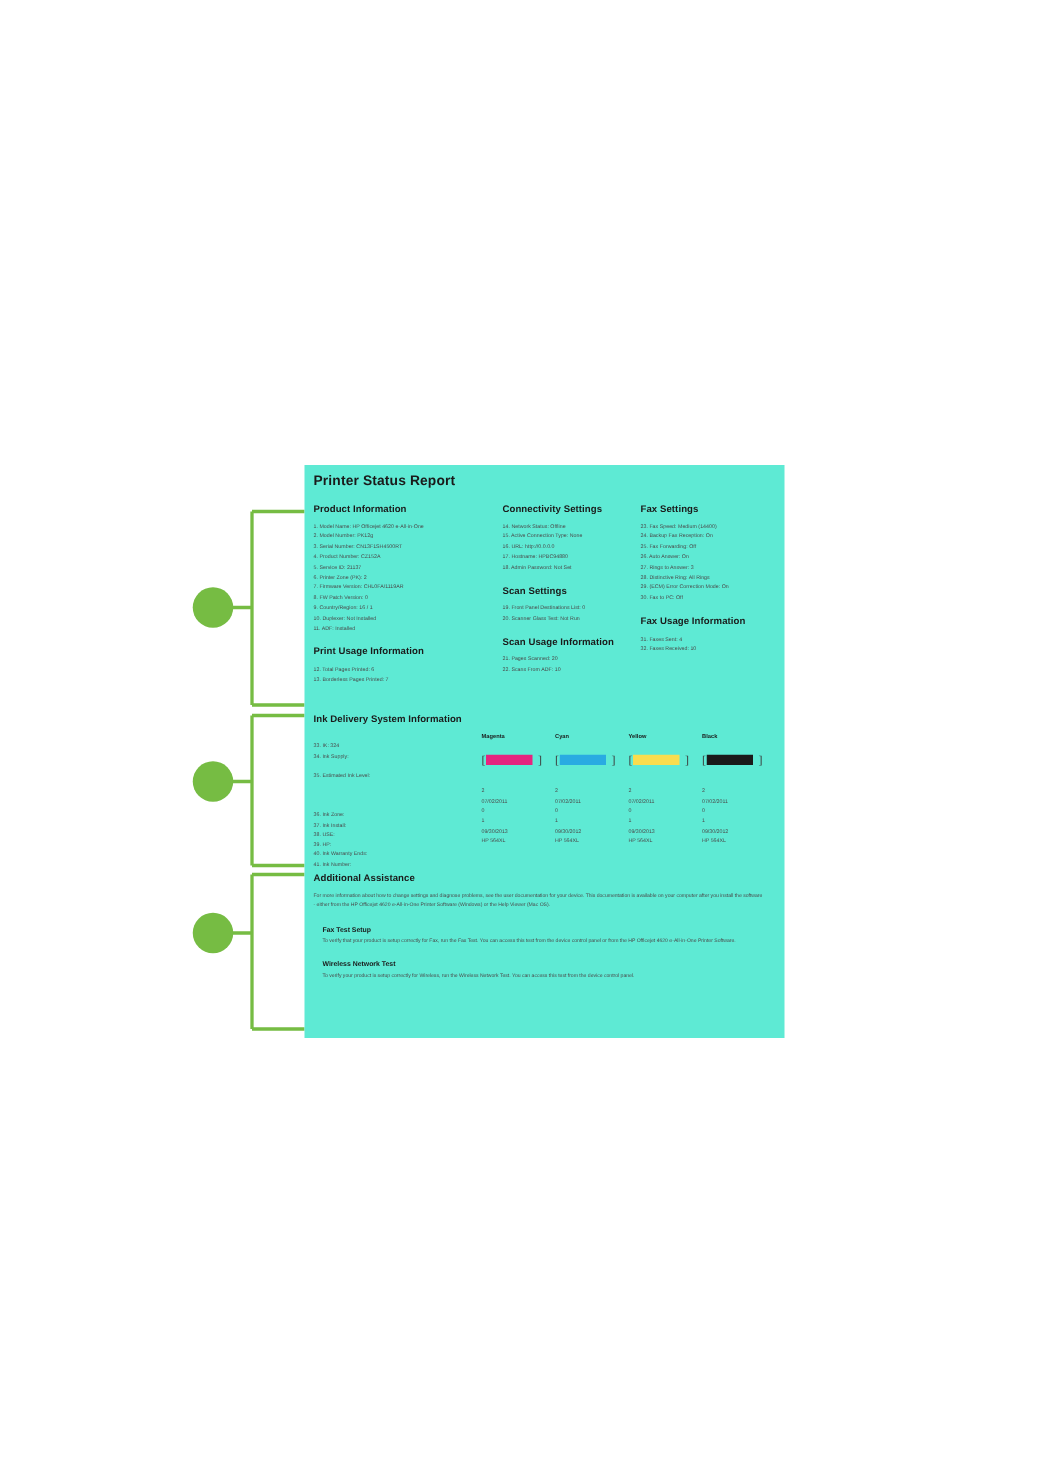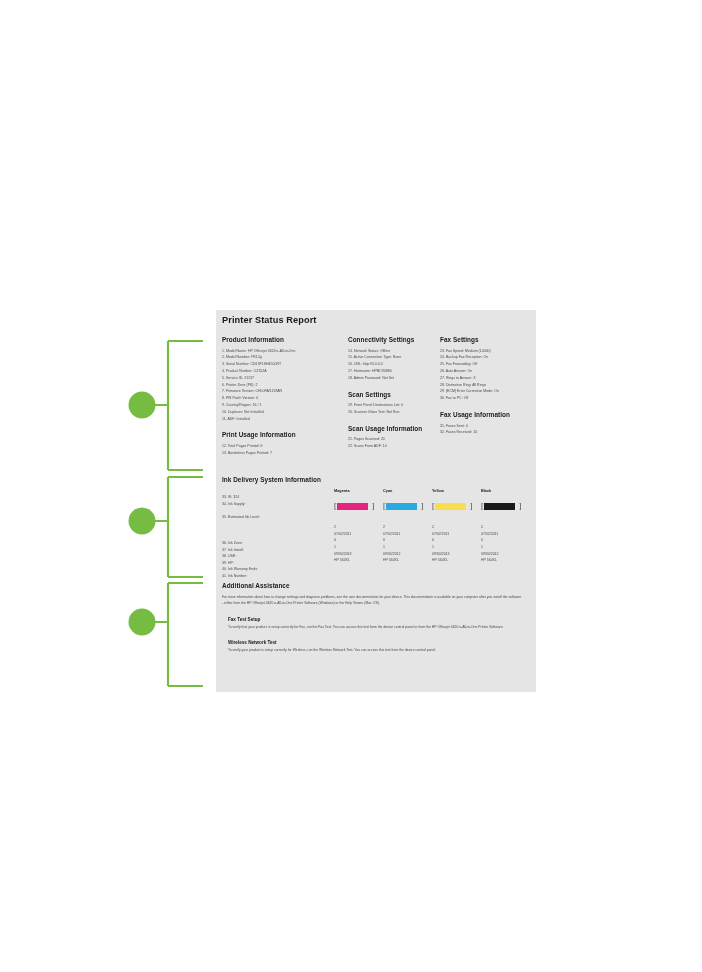--- a/index.html
+++ b/index.html
@@ -20,25 +20,25 @@
   #callouts {
     position: absolute;
     left: 0; top: 0;
     width: 702px; height: 972px;
     pointer-events: none;
   }
 
   
   #report-page {
     position: absolute;
-    left: 216px;
+    left: 203px;
     top: 310px;
     width: 320px;
     height: 382px;
-    background: #e5e5e5;
+    background: #5eead4;
     color: #2b2b2b;
   }
 
   .report-title {
     font-size: 9.2px;
     font-weight: bold;
     letter-spacing: .1px;
     margin: 5px 0 9px 6px;
     color: #1a1a1a;
   }

